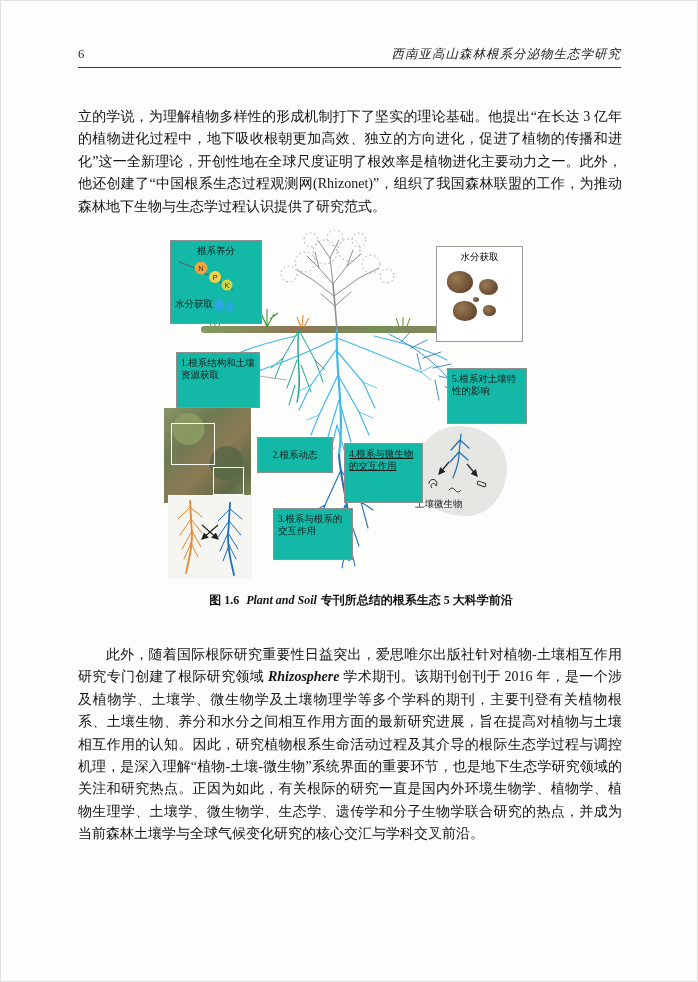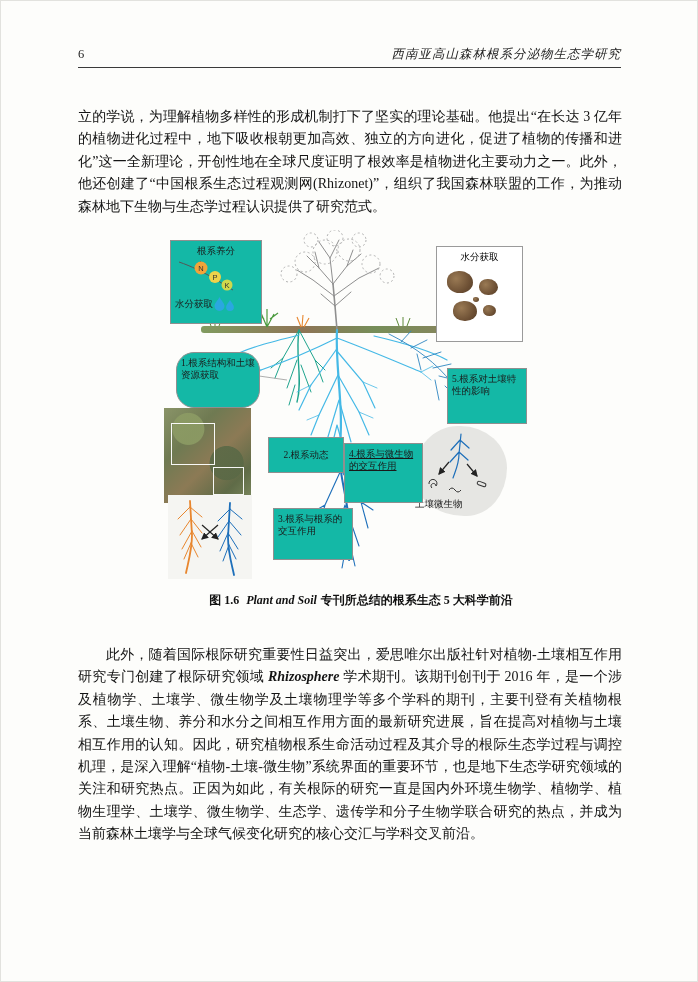--- a/index.html
+++ b/index.html
@@ -166,22 +166,22 @@
 
     <div class="aggbox" style="left:287px;top:16px;width:77px;height:86px;padding:4px;font-size:9.5px;">
       <div class="panel-title">水分获取</div>
       <div class="blob" style="left:10px;top:24px;width:26px;height:22px;"></div>
       <div class="blob" style="left:42px;top:32px;width:19px;height:16px;"></div>
       <div class="blob" style="left:16px;top:54px;width:24px;height:20px;"></div>
       <div class="blob" style="left:46px;top:58px;width:13px;height:11px;"></div>
       <div class="blob" style="left:36px;top:50px;width:6px;height:5px;"></div>
     </div>
 
-    <div class="fbox" style="left:27px;top:122px;width:74px;height:46px;border-radius:18px;">1.根系结构和土壤资源获取</div>
-    <div class="fbox center" style="left:119px;top:207px;width:66px;height:26px;">2.根系动态</div>
+    <div class="fbox" style="left:27px;top:122px;width:74px;height:46px;">1.根系结构和土壤资源获取</div>
+    <div class="fbox center" style="left:108px;top:207px;width:66px;height:26px;">2.根系动态</div>
     <div class="fbox" style="left:124px;top:278px;width:70px;height:42px;">3.根系与根系的交互作用</div>
     <div class="fbox" style="left:195px;top:213px;width:69px;height:50px;text-decoration:underline;">4.根系与微生物的交互作用</div>
     <div class="fbox" style="left:298px;top:138px;width:70px;height:46px;">5.根系对土壤特性的影响</div>
 
     <div class="photo" style="left:15px;top:178px;width:87px;height:95px;">
       <div class="pframe" style="left:8%;top:16%;width:48%;height:42%;"></div>
       <div class="pframe" style="left:56%;top:62%;width:34%;height:28%;"></div>
     </div>
 
     <div class="microbes" style="left:266px;top:196px;width:92px;height:90px;">

